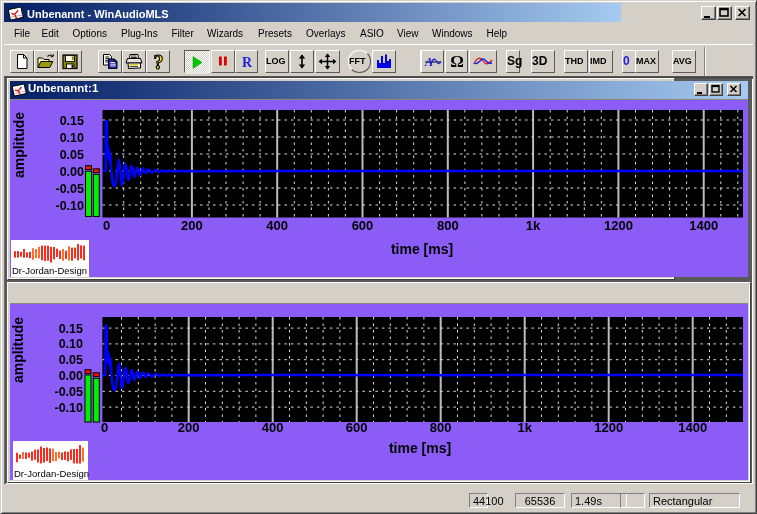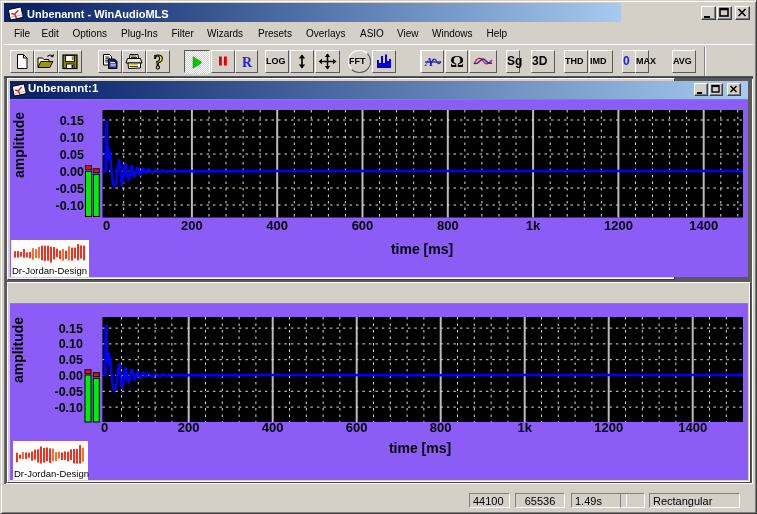--- a/index.html
+++ b/index.html
@@ -214,21 +214,21 @@
     </div>
 <div class="tb" style="left:560px;width:24px;">
       <div class="tbt">THD</div>
     </div>
 <div class="tb" style="left:585px;width:24px;">
       <div class="tbt">IMD</div>
     </div>
 <div class="tb" style="left:618px;width:24px;">
       <div class="tbt" style="font-size:12px;color:#2222dd">0</div>
     </div>
-<div class="tb" style="left:631px;width:14px;">
+<div class="tb" style="left:631px;width:24px;">
       <div class="tbt">MAX</div>
     </div>
 <div class="tb" style="left:668px;width:24px;">
       <div class="tbt">AVG</div>
     </div>
 <div style="position:absolute;left:700px;top:2px;width:2px;height:29px;border-left:1px solid #808080;border-right:1px solid #fff"></div>
 </div>
 <div id="mdi" class="abs">
 
   <div class="child" style="left:2px;top:0px;width:668px;height:202px">
@@ -442,19 +442,19 @@
 <rect x="63" y="146" width="2" height="14.5" fill="#f62e20"></rect>
 <rect x="66" y="145.9" width="2" height="14.7" fill="#f62e20"></rect>
 <rect x="69" y="142.1" width="2" height="18.5" fill="#f62e20"></rect>
 <rect x="72" y="144.7" width="2" height="14" fill="#f8702c"></rect>
 <text x="4" y="174" font-size="9.5" fill="#000">Dr-Jordan-Design</text>
       </svg>
     </div>
   </div>
 </div>
 <div id="status" class="abs">
-  <div class="pane" style="left:465px;width:41px">44100</div>
+  <div class="pane" style="left:465px;width:19px">44100</div>
   <div class="pane" style="left:511px;width:50px;text-align:center">65536</div>
   <div class="pane" style="left:567px;width:56px">1.49s</div>
   <div class="pane" style="left:616px;width:25px"></div>
   <div class="pane" style="left:645px;width:91px">Rectangular</div>
 
 </div>
 
 </body></html>

